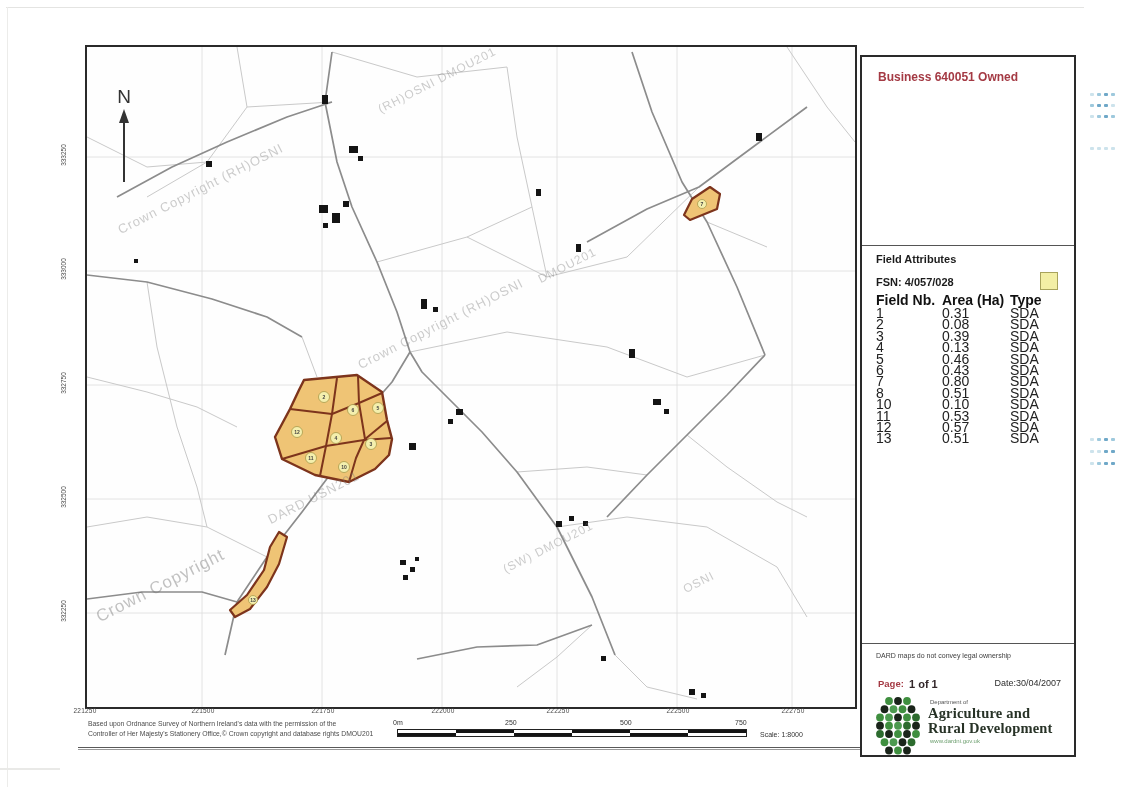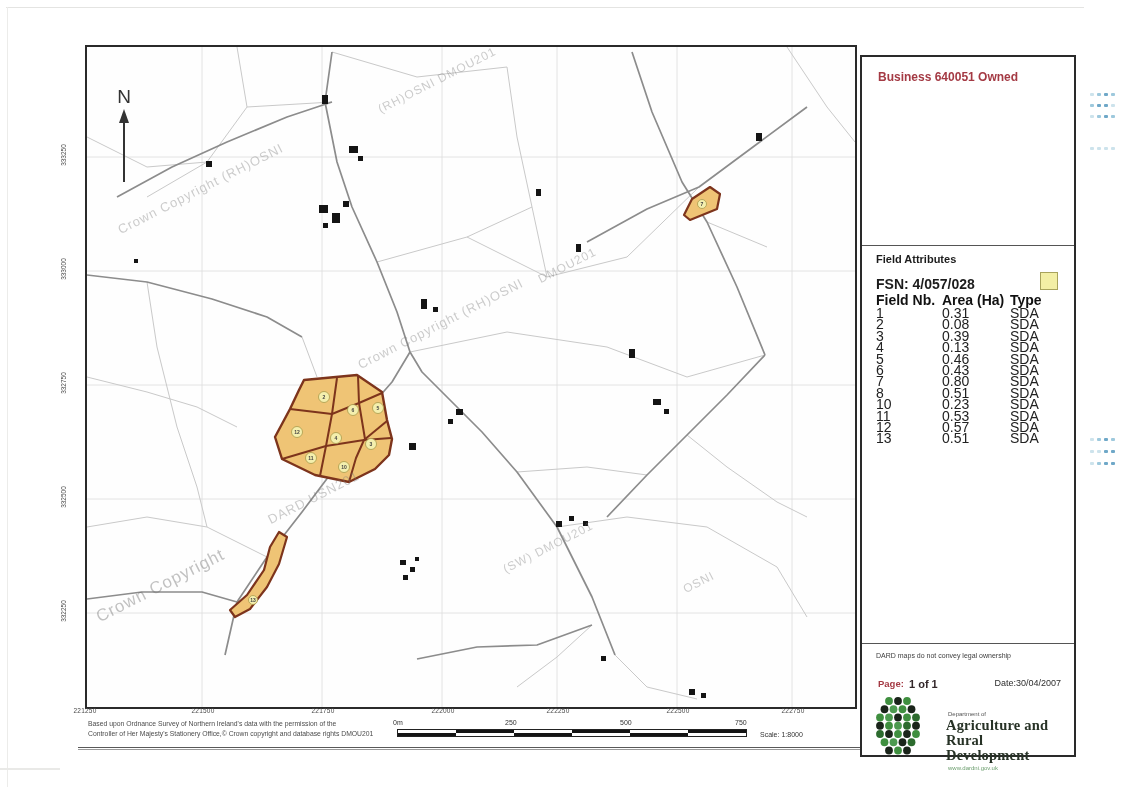--- a/index.html
+++ b/index.html
@@ -48,40 +48,40 @@
     border-top:1.6px solid #5a5a5a;border-bottom:1px solid #9a9a9a;box-sizing:border-box;}
 
   
   .panel{
     position:absolute;left:860px;top:55px;width:216px;height:702px;
     border:2px solid #2a2a2a;background:#fff;box-sizing:border-box;
   }
   .panel-title{position:absolute;left:16px;top:13px;font-size:12px;font-weight:bold;color:#a43a44;}
   .divider{position:absolute;left:0;width:100%;height:1px;background:#555;}
   .attr-heading{position:absolute;left:14px;top:196px;font-size:11px;font-weight:bold;color:#1c1c1c;}
-  .fsn{position:absolute;left:14px;top:219px;font-size:14px;font-weight:bold;color:#1c1c1c;}
+  .fsn{position:absolute;left:14px;top:219px;font-size:11px;font-weight:bold;color:#1c1c1c;}
   .legend-swatch{
     position:absolute;right:16px;top:215px;width:18px;height:18px;
     background:#f3efa5;border:1.6px solid #a8a35c;box-sizing:border-box;
   }
   .tbl-header span, .tbl-row span{position:absolute;font-size:14px;}
   .tbl-header{position:absolute;left:0;top:235px;width:100%;height:11px;font-weight:bold;}
   .tbl-header span{font-weight:bold;color:#111;}
   .col-nb{left:14px;} .col-area{left:80px;} .col-type{left:148px;}
   .tbl-rows{position:absolute;left:0;top:248px;width:100%;}
   .tbl-row{position:relative;height:11.4px;}
   .tbl-row span{position:absolute;top:0;color:#222;}
   .disclaimer{position:absolute;left:14px;top:595px;font-size:7px;color:#3d3d3d;}
   .page-line{position:absolute;left:0;top:621px;width:100%;height:12px;text-decoration:underline;}
   .page-label{position:absolute;left:16px;font-size:9.5px;font-weight:bold;color:#a43a44;}
   .page-value{position:absolute;left:47px;font-size:11px;font-weight:bold;color:#33272a;}
   .date-value{position:absolute;right:13px;font-size:9px;color:#2e2e2e;}
   .logo{position:absolute;left:10px;top:638px;width:196px;height:60px;}
   .logo-dots{position:absolute;left:2px;top:0px;}
-  .logo-text{position:absolute;left:56px;top:16px;margin-left:18px;}
+  .logo-text{position:absolute;left:56px;top:4px;}
   .logo-dept{font-size:6px;color:#555;margin:0 0 1px 2px;}
   .logo-name{font-family:"Liberation Serif",serif;font-weight:bold;font-size:14.5px;
     line-height:15px;color:#273226;letter-spacing:.2px;}
   .logo-url{font-size:6px;color:#6fa071;margin:2px 0 0 2px;}
 
   
   .artifact-row{position:absolute;display:flex;gap:3px;}
   .artifact-row i{display:block;width:4px;height:3px;border-radius:1px;}
   .a1{background:#9ec9dd;} .a2{background:#6fa8c8;} .a3{background:#cde3ec;}
 </style>
@@ -348,21 +348,21 @@
           <span class="col-area">0.80</span>
           <span class="col-type">SDA</span>
         </div>
       <div class="tbl-row">
           <span class="col-nb">8</span>
           <span class="col-area">0.51</span>
           <span class="col-type">SDA</span>
         </div>
       <div class="tbl-row">
           <span class="col-nb">10</span>
-          <span class="col-area">0.23</span>
+          <span class="col-area">0.10</span>
           <span class="col-type">SDA</span>
         </div>
       <div class="tbl-row">
           <span class="col-nb">11</span>
           <span class="col-area">0.53</span>
           <span class="col-type">SDA</span>
         </div>
       <div class="tbl-row">
           <span class="col-nb">12</span>
           <span class="col-area">0.57</span>

